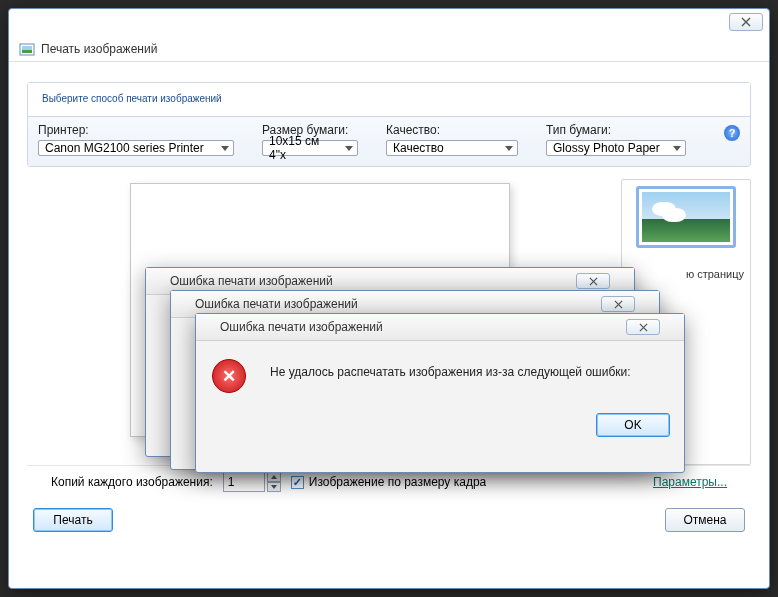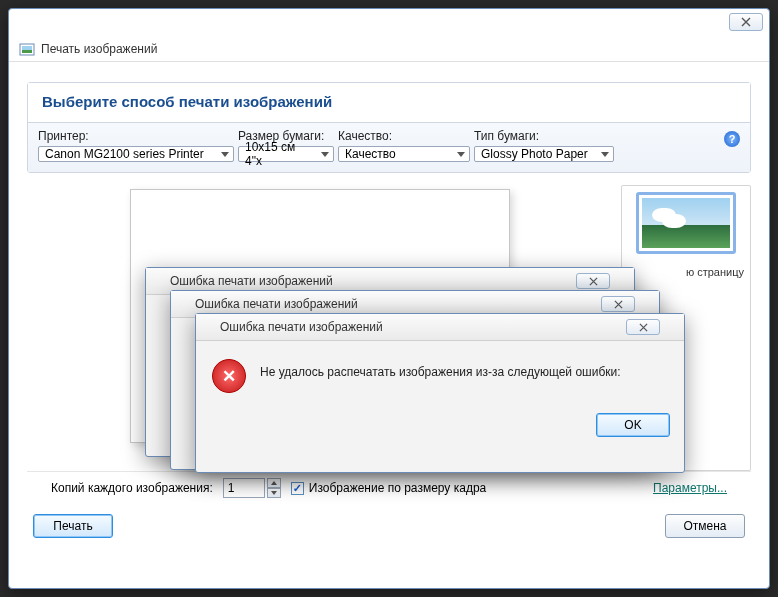--- a/index.html
+++ b/index.html
@@ -9,41 +9,41 @@
   .outer-titlebar{height:28px;position:relative}
   .outer-close-btn{position:absolute;right:6px;top:4px;width:34px;height:18px;border:1px solid #9bb3cf;border-radius:3px;background:linear-gradient(#fdfdfd,#e4ecf5);display:flex;align-items:center;justify-content:center;cursor:pointer}
   .outer-close-btn svg{width:10px;height:10px}
 
   .header-row{display:flex;align-items:center;gap:6px;padding:4px 10px;border-bottom:1px solid #e0e0e0}
   .header-row .pic-icon{width:16px;height:16px}
   .header-row .title{font-size:12px;color:#333}
 
   .band{border:1px solid #d0d7e2;margin:20px 18px 8px;border-radius:3px}
   .band-head{background:#fff;padding:10px 14px 12px}
-  .band-head h1{font-size:15px;font-weight:700;color:#1a4e8f}
-  .opt-row{background:linear-gradient(#f6f9fd,#eef3fa);border-top:1px solid #d0d7e2;padding:6px 10px 10px;display:flex;gap:4px;align-items:flex-end;position:relative}
+  .band-head h1{font-size:10px;font-weight:400;color:#1a4e8f}
+  .opt-row{background:linear-gradient(#f6f9fd,#eef3fa);border-top:1px solid #d0d7e2;padding:6px 10px 10px;display:flex;gap:28px;align-items:flex-end;position:relative}
   .opt-group{display:flex;flex-direction:column;gap:3px}
   .opt-group label{color:#222}
   .dd{height:16px;border:1px solid #9aa7b8;background:#fff;display:flex;align-items:center;justify-content:space-between;padding:0 4px 0 6px;border-radius:2px;cursor:pointer}
   .dd .arr{border-left:4px solid transparent;border-right:4px solid transparent;border-top:5px solid #555;margin-left:6px}
   .help-icon{position:absolute;right:10px;top:8px;width:16px;height:16px;border-radius:50%;background:radial-gradient(#7fb8ff,#1a5fce);color:#fff;display:flex;align-items:center;justify-content:center;font-weight:bold;font-size:11px;cursor:pointer}
 
   .preview-area{display:flex;padding:4px 18px 0;position:relative;height:290px}
   .preview-left{flex:1;display:flex;flex-direction:column;align-items:center}
   .sheet{width:380px;height:255px;background:#fff;border:1px solid #c7c7c7;box-shadow:3px 3px 8px rgba(0,0,0,.15);margin-top:4px}
   .pager{display:flex;align-items:center;gap:8px;margin-top:8px;color:#555}
   .pager .nav{width:20px;height:20px;border:1px solid #9bb0c9;border-radius:50%;background:linear-gradient(#fdfdfd,#e4ecf5);display:flex;align-items:center;justify-content:center;cursor:pointer}
   .nav.l::before{content:"";border-top:4px solid transparent;border-bottom:4px solid transparent;border-right:5px solid #5b7aa3}
   .nav.r::before{content:"";border-top:4px solid transparent;border-bottom:4px solid transparent;border-left:5px solid #5b7aa3}
 
   .layout-panel{width:130px;margin-left:8px;border:1px solid #d5d5d5;border-radius:2px;padding:6px;display:flex;flex-direction:column;align-items:center}
   .thumb{width:100px;height:62px;border:3px solid #88b4ea;border-radius:3px;padding:3px;background:#fff}
   .thumb-inner{width:100%;height:100%;background:linear-gradient(to bottom,#9fd1f0 0%,#cbe4f5 55%,#2e6e3f 55%,#5aa25a 100%);position:relative}
   .thumb-inner::after{content:"";position:absolute;top:10px;left:10px;width:24px;height:14px;background:#fff;border-radius:50%/60%;box-shadow:10px 6px 0 #fff}
-  .thumb-label{font-size:11px;margin-top:12px;text-align:right;width:100%;color:#333}
+  .thumb-label{font-size:11px;margin-top:20px;text-align:right;width:100%;color:#333}
 
   .copies-row{display:flex;align-items:center;justify-content:space-between;padding:6px 24px;margin:0 18px;border-top:1px solid #e6e6e6}
   .copies-left{display:flex;align-items:center;gap:10px}
   .spinner{display:flex;align-items:center}
   .spinner input{width:42px;height:20px;border:1px solid #9aa7b8;padding:0 4px}
   .spinbtns{display:flex;flex-direction:column;margin-left:2px}
   .spinbtns div{width:14px;height:10px;border:1px solid #9aa7b8;background:linear-gradient(#fdfdfd,#e4ecf5);display:flex;align-items:center;justify-content:center;cursor:pointer}
   .spinbtns div:first-child::before{content:"";border-left:3px solid transparent;border-right:3px solid transparent;border-bottom:4px solid #555}
   .spinbtns div:last-child::before{content:"";border-left:3px solid transparent;border-right:3px solid transparent;border-top:4px solid #555}
   .chk-group{display:flex;align-items:center;gap:5px}
@@ -54,21 +54,21 @@
   .action-row{display:flex;justify-content:space-between;gap:8px;padding:10px 24px 0}
   .btn{min-width:80px;height:24px;border:1px solid #8a9db5;border-radius:3px;background:linear-gradient(#fdfdfd,#e4ecf5);display:flex;align-items:center;justify-content:center;cursor:pointer;padding:8px 12px}
   .btn.primary{border-color:#2f8de0;box-shadow:0 0 0 1px #8dc6f7 inset;background:linear-gradient(#f5fbff,#d2e8fc)}
 
   
   .dlg{position:absolute;background:#f3f3f3;border:1px solid #6a8bb6;border-radius:3px;box-shadow:0 6px 22px rgba(0,0,0,.4)}
   .dlg-title{background:linear-gradient(#fbfbfb,#eaeaea);border-bottom:1px solid #cfcfcf;padding:5px 24px;display:flex;align-items:center;justify-content:space-between}
   .dlg-title span{color:#333}
   .dlg-close{width:34px;height:16px;border:1px solid #9bb3cf;border-radius:3px;background:linear-gradient(#fdfdfd,#e4ecf5);display:flex;align-items:center;justify-content:center;cursor:pointer}
   .dlg-close svg{width:9px;height:9px}
-  .dlg-body{display:flex;gap:14px;padding:18px 16px 10px}
+  .dlg-body{display:flex;gap:24px;padding:18px 16px 10px}
   .err-icon{width:34px;height:34px;border-radius:50%;background:radial-gradient(#ff6a6a,#c21414);border:1px solid #a00;display:flex;align-items:center;justify-content:center;flex-shrink:0}
   .err-icon::before{content:"✕";color:#fff;font-size:17px;font-weight:bold}
   .dlg-msg{color:#222;padding-top:6px}
   .dlg-actions{display:flex;justify-content:flex-end;padding:10px 14px 14px}
   .d1{left:145px;top:267px;width:490px;height:190px}
   .d2{left:170px;top:290px;width:490px;height:180px}
   .d3{left:195px;top:313px;width:490px;height:160px}
 </style>
 </head>
 <body>

